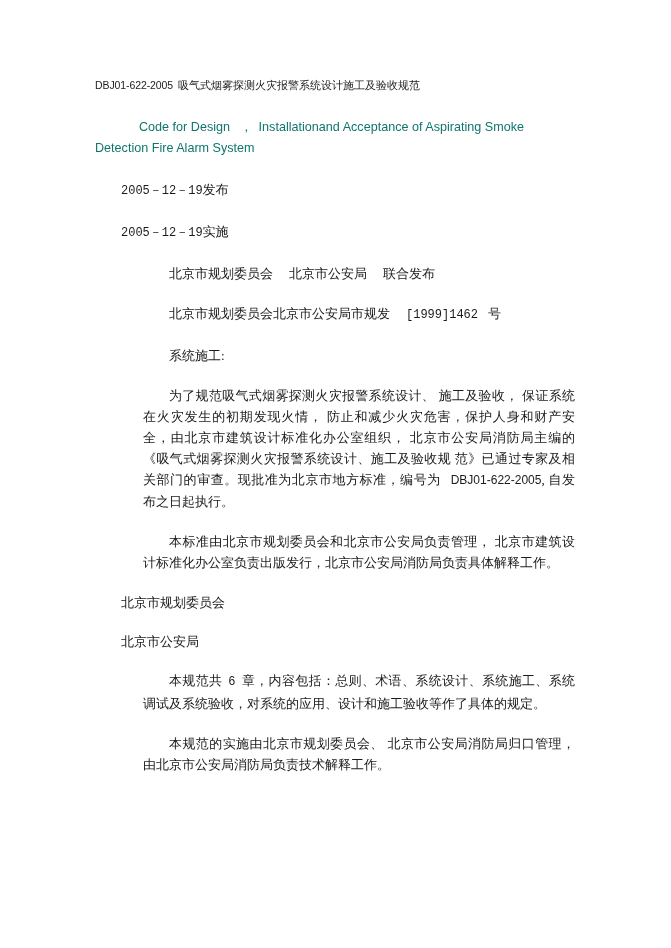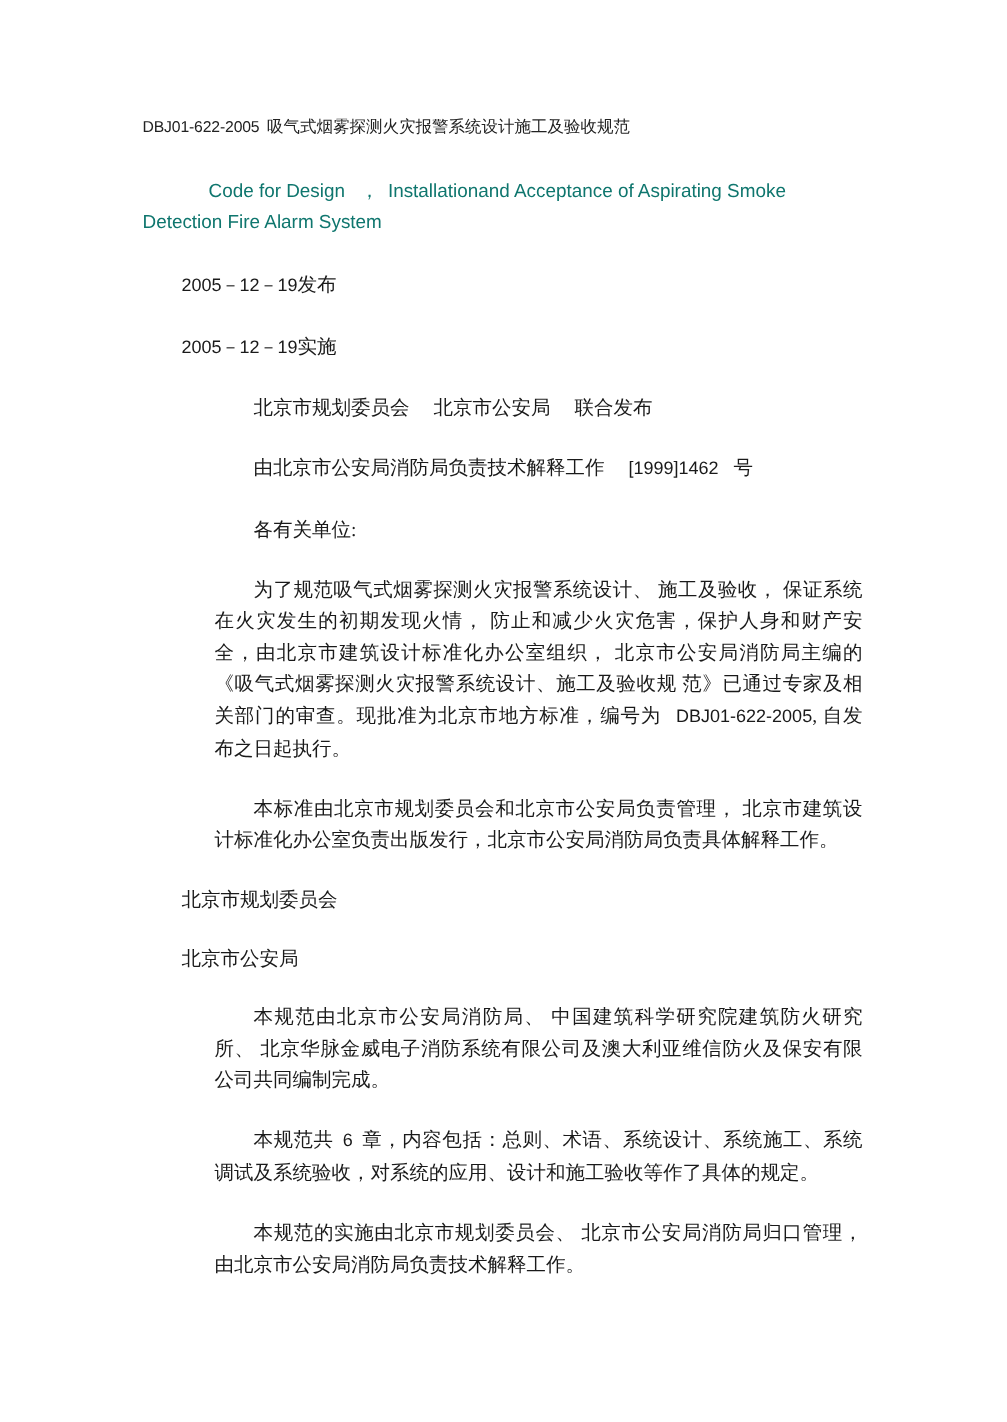--- a/index.html
+++ b/index.html
@@ -80,21 +80,21 @@
   .para.nojust {
     text-align: left;
   }
 
   
   .lat {
     font-family: "Liberation Sans", "DejaVu Sans", sans-serif;
     font-size: 12px;
   }
   .num {
-    font-family: Liberation Sans, sans-serif;
+    font-family: Liberation Mono, monospace;
     font-size: 12px;
   }
   .gap {
     display: inline-block;
     width: 10px;
   }
   .gap-sm {
     display: inline-block;
     width: 6px;
   }
@@ -124,38 +124,37 @@
 
     <div class="para indent-line nojust">
       <span class="num">2005－12－19</span><span>实施</span>
     </div>
 
     <div class="para indent1 nojust">
       <span>北京市规划委员会</span><span class="gap-lg"></span><span>北京市公安局</span><span class="gap-lg"></span><span>联合发布</span>
     </div>
 
     <div class="para indent1 nojust">
-      <span>由北京市公安局消防局负责技术解释工作</span><span class="gap-lg"></span><span class="num">[1999]1462</span><span class="gap"></span><span>号</span>
+      <span>北京市规划委员会北京市公安局市规发</span><span class="gap-lg"></span><span class="num">[1999]1462</span><span class="gap"></span><span>号</span>
     </div>
 
 
-    <div class="para indent1 nojust">各有关单位:</div>
+    <div class="para indent1 nojust">系统施工:</div>
 
     <div class="para indent1">
       <span>为了规范吸气式烟雾探测火灾报警系统设计、 施工及验收， 保证系统在火灾发生的初期发现火情， 防止和减少火灾危害，保护人身和财产安全，由北京市建筑设计标准化办公室组织， 北京市公安局消防局主编的 《吸气式烟雾探测火灾报警系统设计、施工及验收规 范》已通过专家及相关部门的审查。现批准为北京市地方标准，编号为</span><span class="gap"></span><span class="lat">DBJ01-622-2005</span><span>, 自发布之日起执行。</span>
     </div>
 
     <div class="para indent1">本标准由北京市规划委员会和北京市公安局负责管理， 北京市建筑设计标准化办公室负责出版发行，北京市公安局消防局负责具体解释工作。</div>
 
     <div class="para indent-line nojust sig">北京市规划委员会</div>
     <div class="para indent-line nojust sig">北京市公安局</div>
 
 
 
-    <div class="para indent1">本规范由北京市公安局消防局、 中国建筑科学研究院建筑防火研究所、 北京华脉金威电子消防系统有限公司及澳大利亚维信防火及保安有限公司共同编制完成。</div>
 
     <div class="para indent1">
       <span>本规范共</span><span class="gap-sm"></span><span class="num">6</span><span class="gap-sm"></span><span>章，内容包括：总则、术语、系统设计、系统施工、系统调试及系统验收，对系统的应用、设计和施工验收等作了具体的规定。</span>
     </div>
 
     <div class="para indent1">本规范的实施由北京市规划委员会、 北京市公安局消防局归口管理， 由北京市公安局消防局负责技术解释工作。</div>
 
   </div>
 </div>
 

